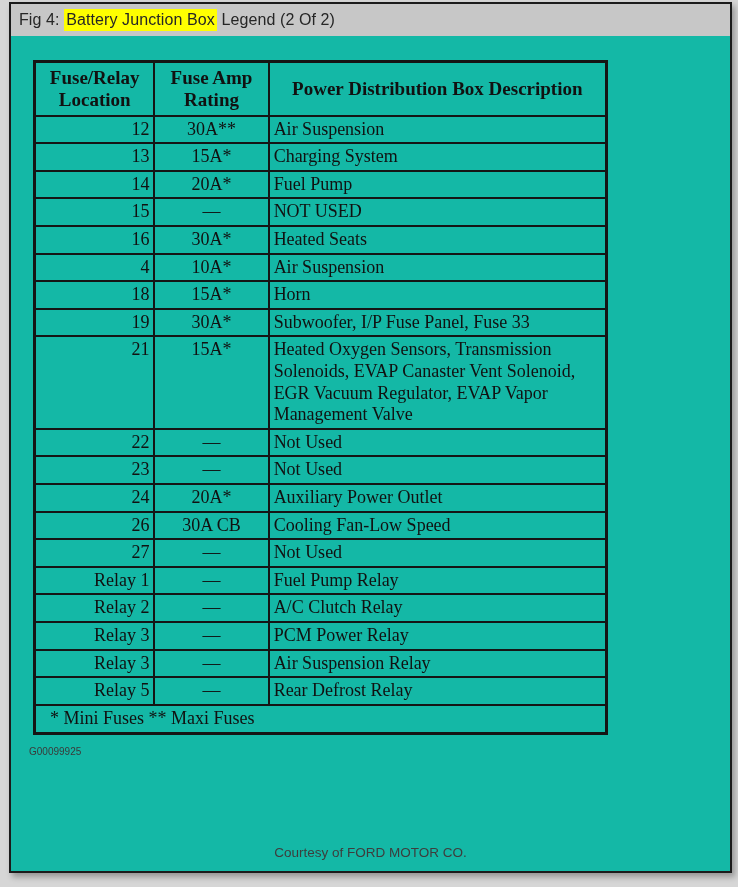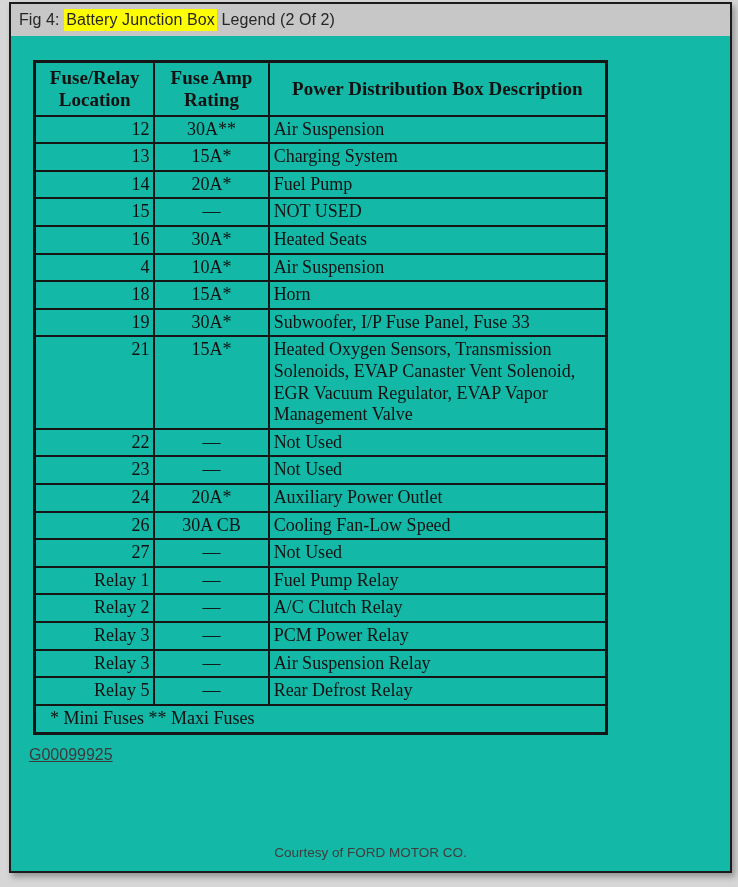--- a/index.html
+++ b/index.html
@@ -70,23 +70,22 @@
   th.h-loc{ width:127px; }
   th.h-amp{ width:132px; }
   th.h-desc{ width:420px; }
   tr.footrow td{
     text-align:left;
     font-size:18px;
     padding:2px 6px 3px 14px;
   }
   .figid{
     margin:11px 0 0 18px;
-    font-size:16px;
+    font-size:10px;
     color:#3a3a3a;
-    text-decoration:underline;
   }
   .credit{
     position:absolute;
     left:0; right:0; bottom:11px;
     text-align:center;
     font-size:13.5px;
     color:#3d3d3d;
   }
 </style>
 </head>

